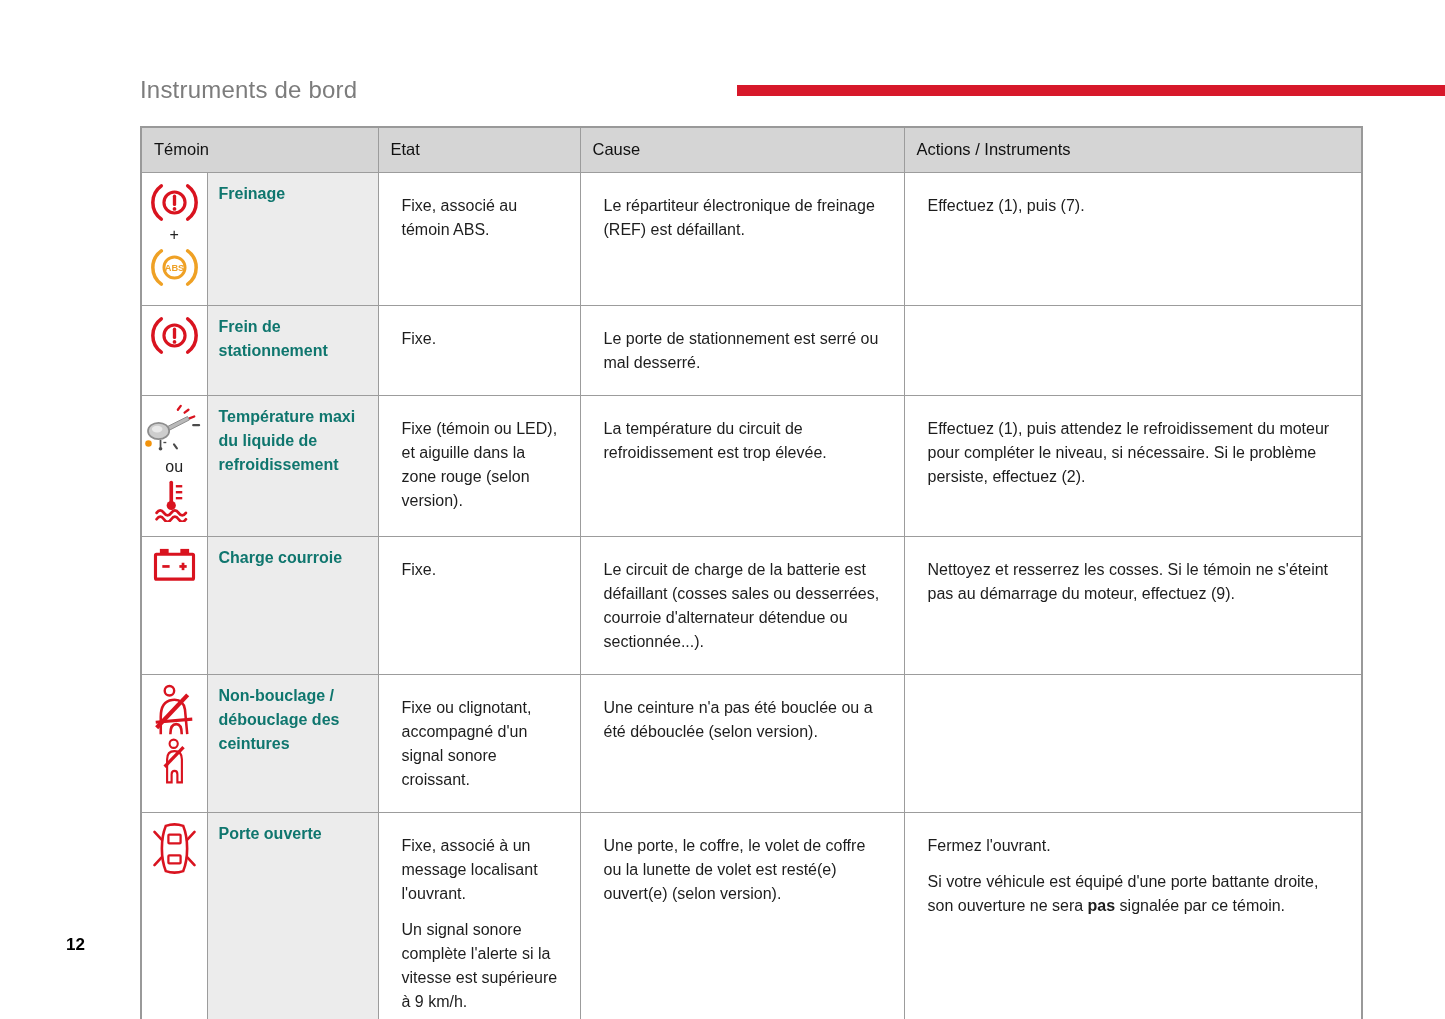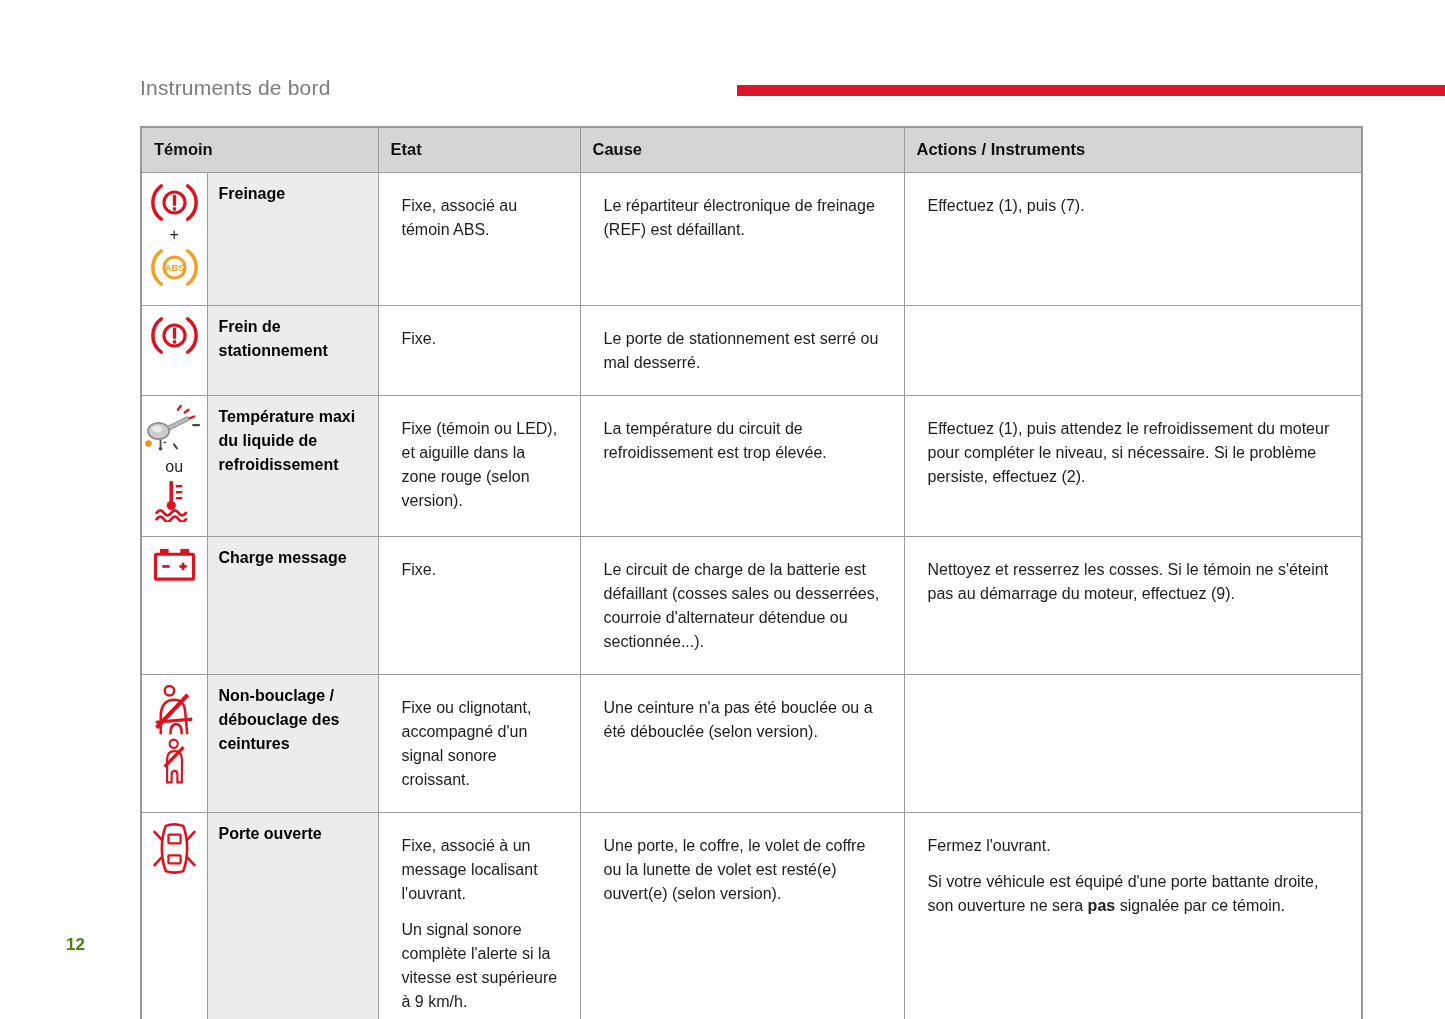--- a/index.html
+++ b/index.html
@@ -1,46 +1,46 @@
 <!DOCTYPE html>
 <html><head>
 <meta charset="utf-8">
 <style>
   html,body{margin:0;padding:0;background:#ffffff;}
   .page{
     position:relative;width:1445px;height:1019px;background:#ffffff;overflow:hidden;
     font-family:"Liberation Sans",sans-serif;color:#1d1d1d;
   }
   .section-title{
-    position:absolute;left:140px;top:76px;font-size:21px;color:#7c7c7c;letter-spacing:.2px;
+    position:absolute;left:140px;top:76px;font-size:24px;color:#7c7c7c;letter-spacing:.2px;
   }
   .accent-bar{
     position:absolute;left:737px;top:85px;width:708px;height:11px;background:#d7182a;
   }
   .page-number{
-    position:absolute;left:66px;top:935px;font-size:17px;font-weight:bold;color:#4d7c0f;
+    position:absolute;left:66px;top:935px;font-size:17px;font-weight:bold;color:#000000;
   }
   table.warn-table{
     position:absolute;left:140px;top:126px;width:1221px;
     border-collapse:collapse;table-layout:fixed;border:2px solid #999999;
   }
   .warn-table th,.warn-table td{
     border:1px solid #9c9c9c;vertical-align:top;box-sizing:border-box;
   }
   .warn-table thead th{
     background:#d5d5d5;height:45px;text-align:left;vertical-align:middle;
-    font-size:16.5px;font-weight:bold;padding:4px 12px;color:#111;
+    font-size:16.5px;font-weight:normal;padding:4px 12px;color:#111;
   }
   .cell{padding:9px 10px 8px 11px;font-size:16px;line-height:24px;}
   .cell-icon{
     padding:8px 2px;text-align:center;background:#ffffff;
   }
   .icon-stack{display:flex;flex-direction:column;align-items:center;gap:2px;}
   .cell-label{
-    background:#ececec;font-weight:bold;color:#000000;
+    background:#ececec;font-weight:bold;color:#0f766e;
   }
   .connector{font-size:16px;color:#222;line-height:18px;}
   .para{margin:12px;}
   .row-1{height:133px}.row-2{height:72px}.row-3{height:141px}
   .row-4{height:120px}.row-5{height:128px}.row-6{height:201px}
   svg.wicon{display:block;flex:0 0 auto;}
   .brake-warning-icon{width:47px;height:43px;}
   .abs-icon{width:47px;height:43px;}
   .temperature-gauge-icon{width:60px;height:52px;}
   .coolant-temperature-icon{width:44px;height:44px;}
@@ -139,21 +139,21 @@
           </td>
         </tr>
         <tr class="row row-4">
           <td class="cell-icon">
             <div class="icon-stack">
               <svg class="wicon battery-charge-icon" style="color: rgb(217, 19, 31);">
                 <use href="#battery-charge-icon" xlink:href="#battery-charge-icon"></use>
               </svg>
             </div>
           </td>
-          <td class="cell cell-label">Charge message</td>
+          <td class="cell cell-label">Charge courroie</td>
           <td class="cell cell-etat">
             <div class="para">Fixe.</div>
           </td>
           <td class="cell cell-cause">
             <div class="para">Le circuit de charge de la batterie est défaillant (cosses sales ou desserrées, courroie d'alternateur détendue ou sectionnée...).</div>
           </td>
           <td class="cell cell-actions">
             <div class="para">Nettoyez et resserrez les cosses. Si le témoin ne s'éteint pas au démarrage du moteur, effectuez (9).</div>
           </td>
         </tr>

